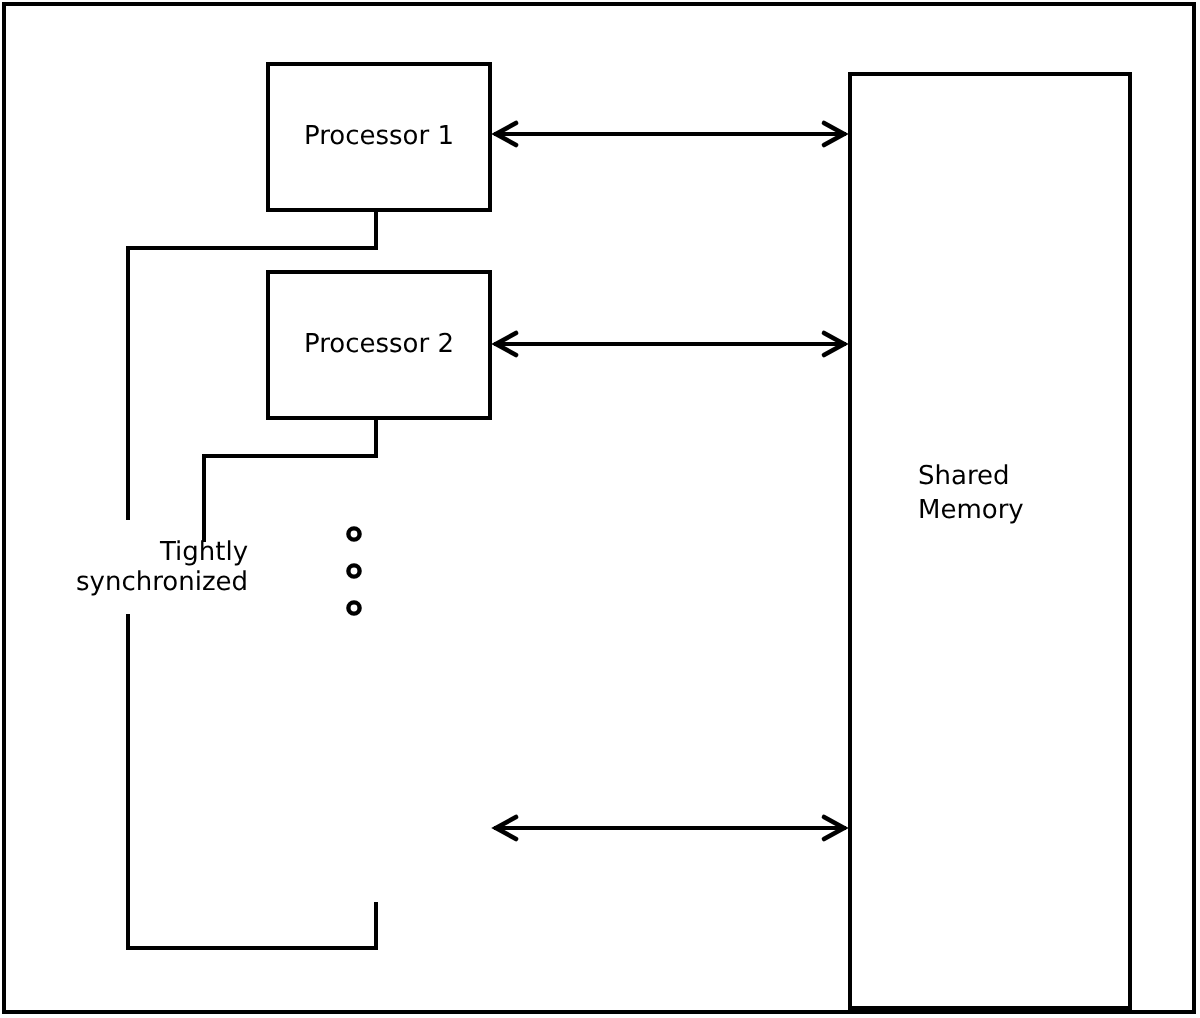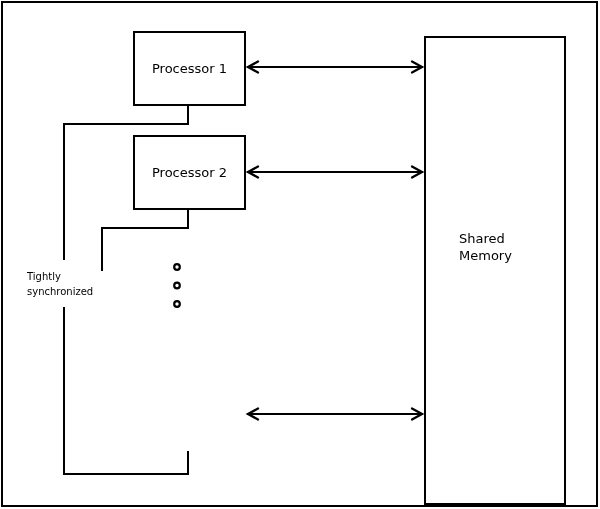--- a/index.html
+++ b/index.html
@@ -67,25 +67,26 @@
   .mem-label {
     position: absolute;
     left: 33px;
     top: 192px;
     font-size: 13px;
     line-height: 17px;
     white-space: pre-line;
   }
   .sync-label {
     position: absolute;
-    left: 27px;
+    left: 38px;
     top: 269px;
-    font-size: 10px;
+    font-size: 13px;
     line-height: 15px;
     white-space: pre-line;
+    text-align: right;
   }
 </style>
 </head>
 <body>
 
 <div class="canvas">
 
   <svg class="wires" width="600" height="509" viewBox="0 0 600 509" aria-hidden="true">
 
     <rect x="2" y="2" width="595" height="504" class="wire"></rect>

